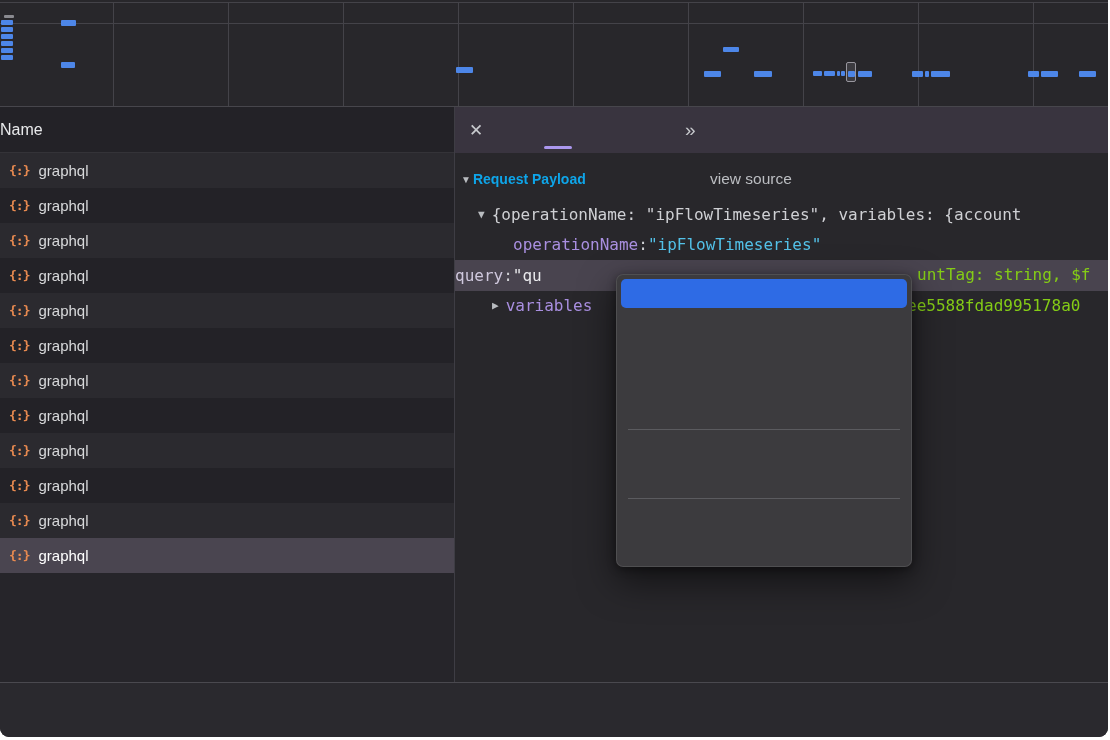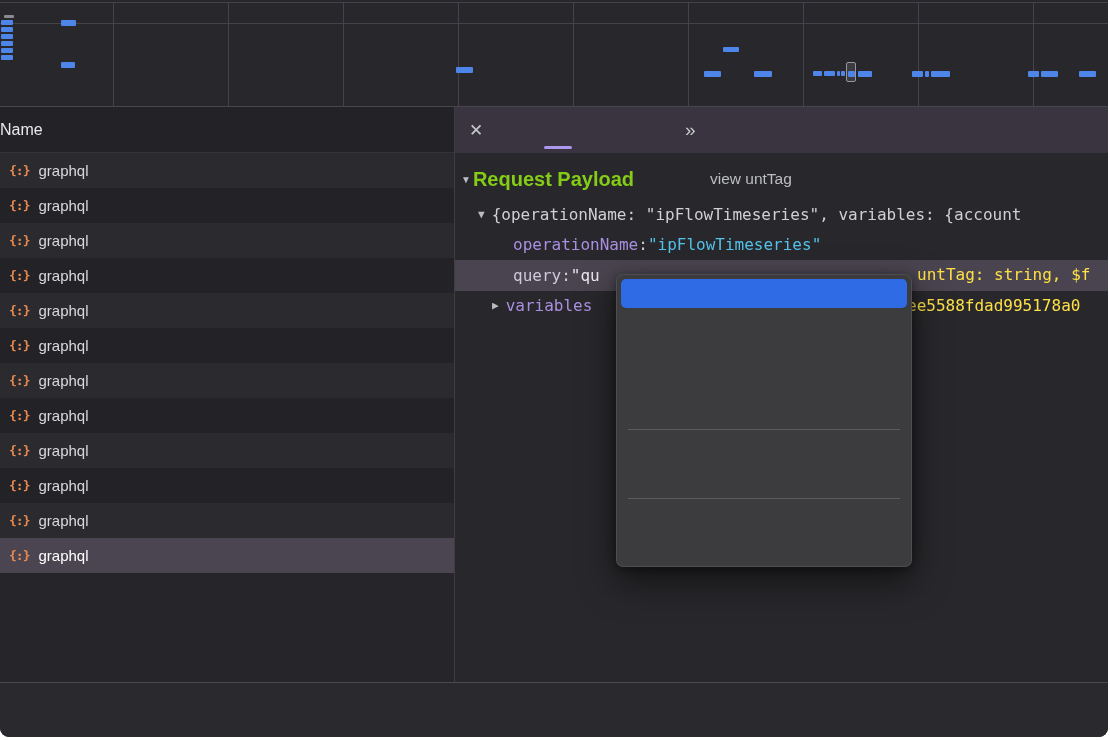--- a/index.html
+++ b/index.html
@@ -42,34 +42,34 @@
   .tab.active::after { content: ''; position: absolute; left: -14px; right: -14px; bottom: 4px;
                        height: 3px; background: #ab97ee; border-radius: 2px; }
   .more-tabs { margin-left: 25px; color: #c7c9cd; font-size: 19px; letter-spacing: -2px; }
 
   
   .payload { position: absolute; left: 455px; top: 153px; width: 653px; bottom: 55px;
              background: #28272b; overflow: hidden; }
   .section-head { position: absolute; left: 0; top: 11px; height: 30px; display: flex; align-items: center; }
   .tri { color: #b9bcc0; font-size: 10px; }
   .sec-tri { margin-left: 6px; }
-  .sec-title { color: #84cc16; font-weight: bold; font-size: 20px; margin-left: 2px; }
+  .sec-title { color: #0ea5e9; font-weight: bold; font-size: 14px; margin-left: 2px; }
   .view-source { position: absolute; left: 255px; top: 11px; height: 30px; line-height: 30px;
                  color: #bcbec2; font-size: 15.5px; white-space: nowrap; }
   .tree { position: absolute; left: 0; top: 46px; right: 0; font-family: "DejaVu Sans Mono", monospace;
           font-size: 16px; color: #cfd0d4; }
   .trow { position: relative; height: 30.5px; display: flex; align-items: center; white-space: nowrap; overflow: hidden; }
   .trow.hl { background: #49444f; }
   .t-indent1 { padding-left: 23px; }
   .key { color: #a98fe0; }
   .key.lit { color: #cfc8dd; }
   .str { color: #53c1e8; }
   .plain { color: #e9e9ec; }
   .tri-inline { font-size: 11px; color: #b9bcc0; padding-right: 7px; }
-  .frag-right { position: absolute; top: 0; height: 37px; line-height: 30.5px; color: #fde047; }
+  .frag-right { position: absolute; top: 0; height: 37px; line-height: 30.5px; color: #84cc16; }
 
   
   .ctx-menu { position: absolute; left: 616px; top: 274px; width: 296px; background: #3c3b3e;
               border-radius: 7px; padding: 5px 0; z-index: 10;
               box-shadow: 0 14px 36px rgba(0,0,0,0.55), 0 2px 8px rgba(0,0,0,0.4), inset 0 0 0 1px rgba(255,255,255,0.10); }
   .menu-item { height: 29px; line-height: 29px; margin: 0 5px; padding: 0 17px; border-radius: 5px;
                color: #e8e8ea; font-size: 15px; white-space: nowrap; }
   .menu-item.highlighted { background: #2e6be5; color: #ffffff; }
   .menu-sep { height: 1px; background: #5b5b5f; margin: 5px 12px; }
 
@@ -191,33 +191,33 @@
         <div class="tab"></div>
       </div>
     <div class="more-tabs">»</div>
   </div>
 
   <div class="payload">
     <div class="section-head">
       <span class="tri sec-tri">▼</span>
       <span class="sec-title">Request Payload</span>
     </div>
-    <div class="view-source">view untTag</div>
+    <div class="view-source">view source</div>
 
     <div class="tree">
       <div class="trow t-indent1">
         <span class="tri-inline">▼</span>
         <span>{operationName: "ipFlowTimeseries", variables: {account</span>
       </div>
       <div class="trow" style="padding-left:58px;text-align:right;">
         <span class="key">operationName</span>
           <span>: </span>
           <span class="str">"ipFlowTimeseries"</span>
       </div>
-      <div class="trow hl" style="padding-left:58px;text-align:center;">
+      <div class="trow hl" style="text-align:center;">
         <span class="key lit">query</span>
           <span>: </span>
           <span class="plain">"qu</span>
         <span class="frag-right" style="left:462px;">untTag: string, $f</span>
       </div>
       <div class="trow" style="padding-left:37px;">
         <span class="tri-inline">▶</span>
         <span class="key">variables</span>
         <span class="frag-right" style="left:452px;">ee5588fdad995178a0</span>
       </div>

